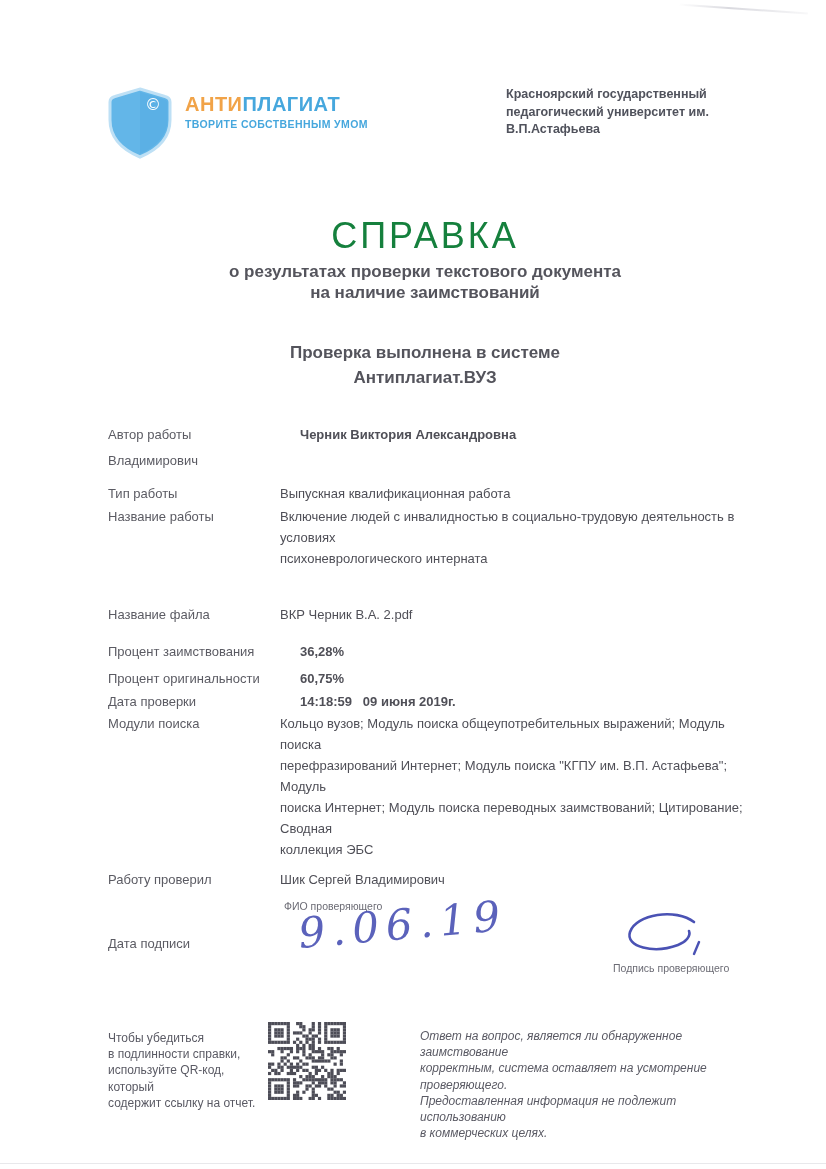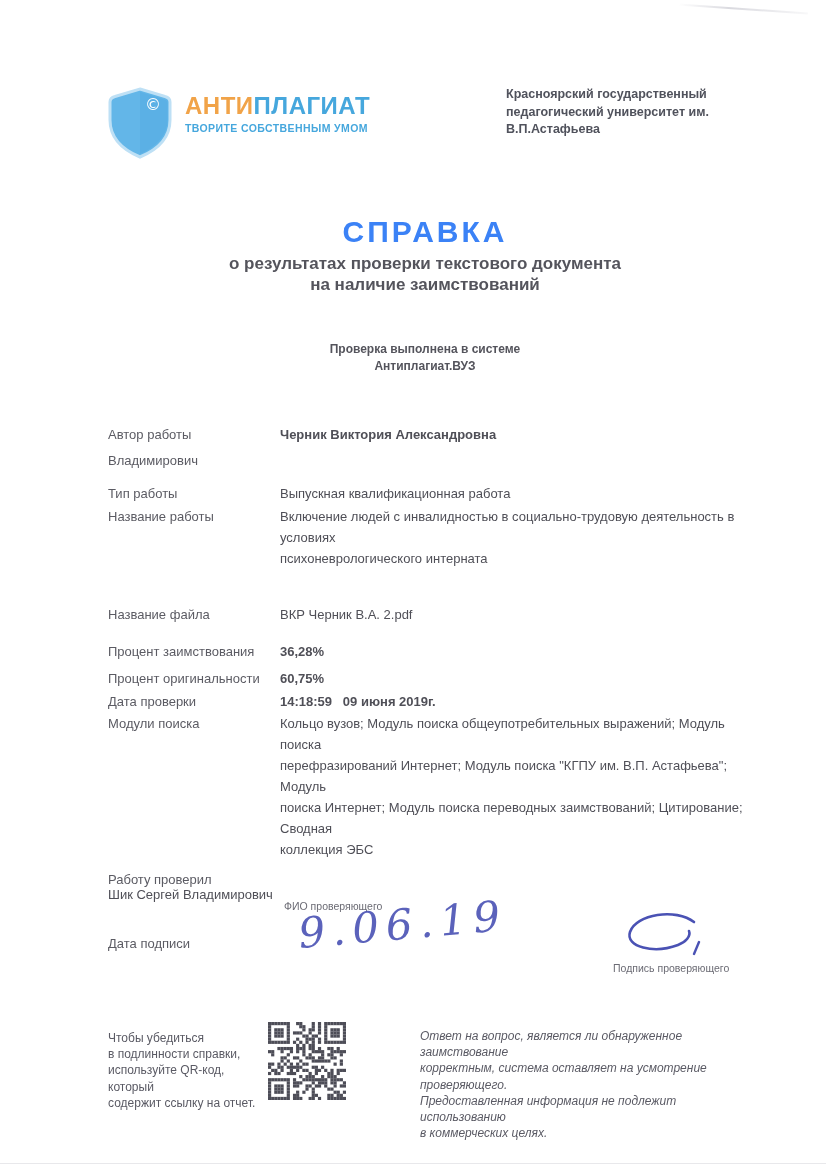--- a/index.html
+++ b/index.html
@@ -13,52 +13,52 @@
   
   .artifact-top{position:absolute;top:8px;right:18px;width:130px;height:2px;
     background:linear-gradient(90deg,rgba(120,120,140,0) 0%,rgba(120,120,140,.28) 40%,rgba(120,120,140,.05) 100%);
     transform:rotate(4deg);}
   .artifact-bottom{position:absolute;bottom:5px;left:0;width:100%;height:1px;background:rgba(110,110,130,.16);}
 
   
   .header{position:absolute;top:86px;left:108px;right:78px;display:flex;align-items:flex-start;}
   .logo{display:flex;align-items:flex-start;}
   .logo-text{margin-left:13px;margin-top:8px;}
-  .brand{font-size:24px;font-weight:bold;letter-spacing:.5px;line-height:1;}
+  .brand{font-size:20px;font-weight:bold;letter-spacing:.5px;line-height:1;}
   .brand .orange{color:#F1A348;}
   .brand .blue{color:#46A7DD;}
   .tagline{font-size:10.5px;font-weight:bold;color:#46A7DD;letter-spacing:.4px;margin-top:4px;}
   .university{margin-left:auto;width:242px;font-size:12.5px;font-weight:bold;
     color:#50525c;line-height:1.4;text-align:left;}
 
   
   .title-block{position:absolute;top:215px;left:25px;width:800px;text-align:center;}
-  .cert-title{font-size:30px;font-weight:bold;letter-spacing:3px;color:#3b82f6;}
+  .cert-title{font-size:36px;font-weight:normal;letter-spacing:3px;color:#15803d;}
   .cert-subtitle{font-size:17px;font-weight:bold;color:#54545c;line-height:1.25;margin-top:4px;}
   .system-note{position:absolute;top:341px;left:25px;width:800px;text-align:center;
-    font-size:12px;font-weight:bold;color:#54545c;line-height:1.45;}
+    font-size:17px;font-weight:bold;color:#54545c;line-height:1.45;}
 
   
   .fields{position:absolute;top:424px;left:108px;width:640px;font-size:13px;line-height:21px;}
   .frow{display:flex;}
   .flabel{width:172px;flex:none;color:#5b5b63;}
   .fvalue{flex:1;color:#4f4f57;}
-  .v-bold{font-weight:bold;}
+  .v-bold{font-weight:bold;margin-left:20px;}
   .r0{margin-bottom:5px;}
   .r1{margin-bottom:12px;}
   .r2{margin-bottom:2px;}
   .r3{margin-bottom:35px;justify-content:flex-end;}
   .r4{margin-bottom:16px;}
   .r5{margin-bottom:6px;}
   .r6{margin-bottom:6px;}
   .r7{margin-bottom:2px;}
   .r8{margin-bottom:1px;}
 
   
-  .reviewer{position:absolute;top:872px;left:108px;width:640px;font-size:13px;display:flex;flex-direction:column;}
+  .reviewer{position:absolute;top:872px;left:108px;width:640px;font-size:13px;display:flex;}
   .caption{position:absolute;font-size:10.5px;color:#6b6b74;}
   .fio-caption{top:900px;left:284px;}
   .sign-date-label{position:absolute;top:936px;left:108px;font-size:13px;color:#5b5b63;}
   .handwritten{position:absolute;top:900px;left:298px;
     font-family:"DejaVu Serif",serif;font-style:italic;font-size:42px;color:#4A52B4;
     letter-spacing:7px;transform:rotate(-5deg);opacity:.9;}
   .signature-svg{position:absolute;top:912px;left:606px;}
   .sign-caption{top:962px;left:613px;}
 
   

